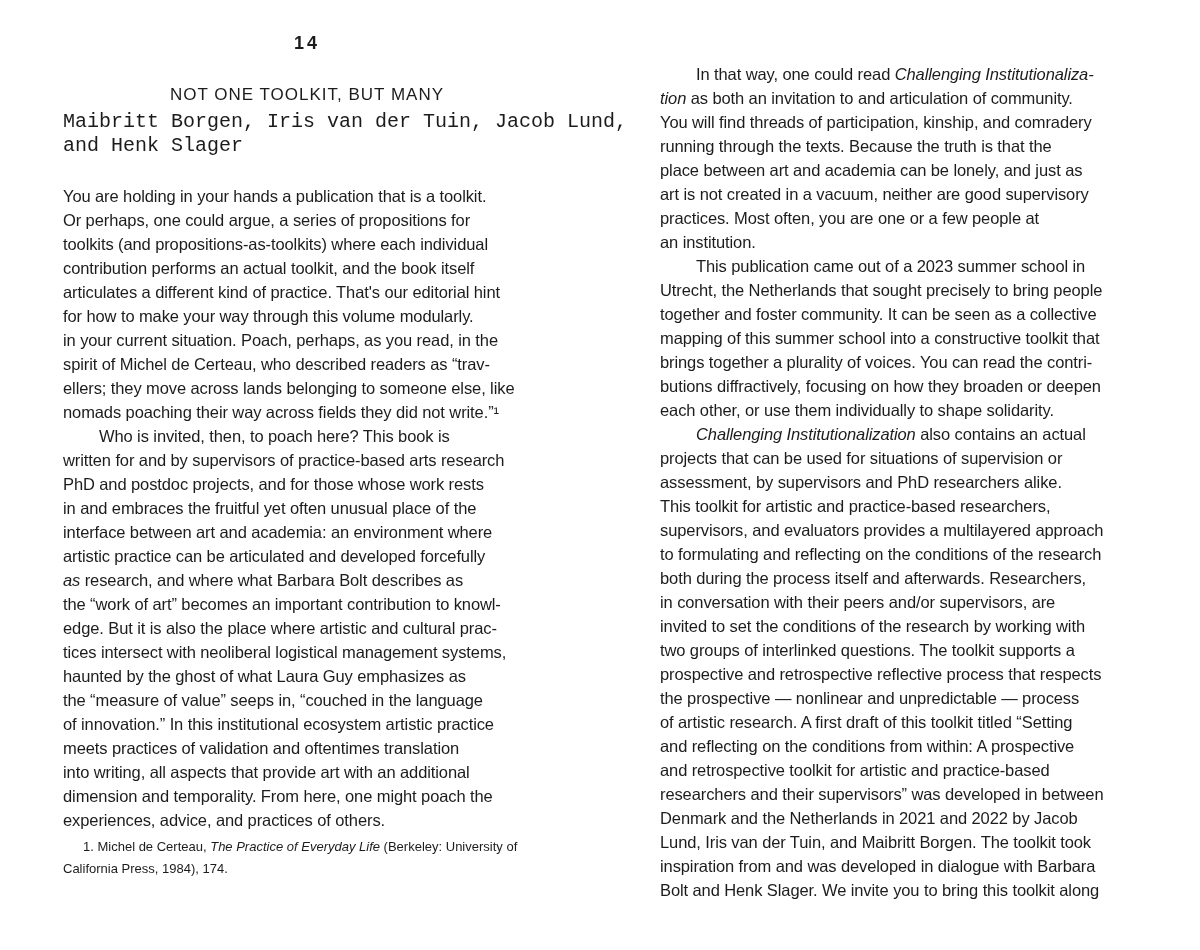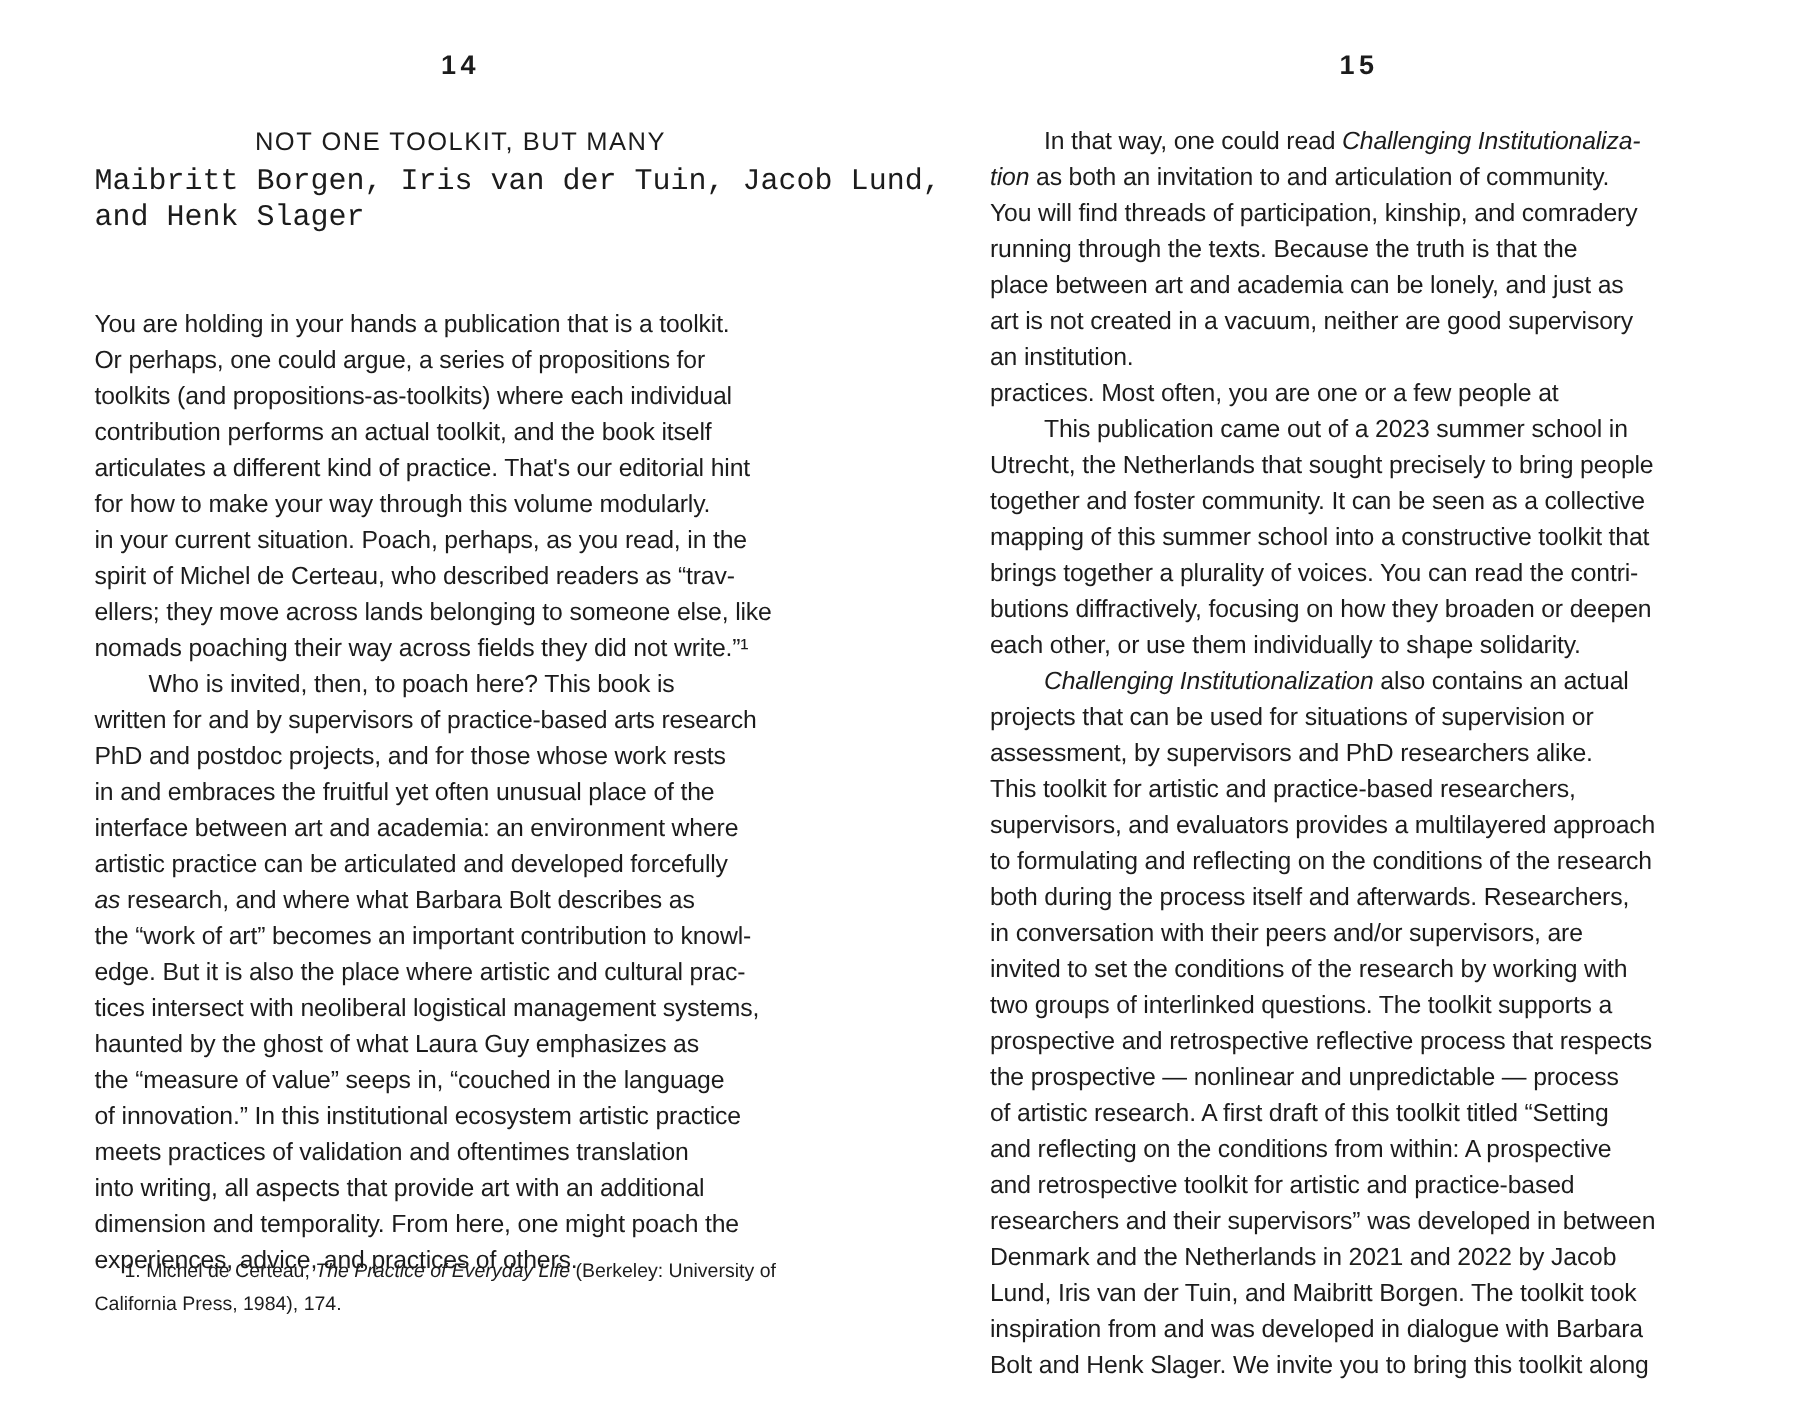--- a/index.html
+++ b/index.html
@@ -30,21 +30,20 @@
   }
   .authors {
     position: absolute; top: 110px; left: 0; width: 100%;
     text-align: left;
     font-size: 20px; line-height: 24px; font-family: Liberation Mono, monospace;
   }
   .body-text {
     position: absolute; left: 0; width: 100%;
     font-size: 16.5px; line-height: 24px;
     letter-spacing: -0.1px;
-    margin-top: 20px;
   }
   .page-left  .body-text { top: 184px; }
   .page-right .body-text { top: 62px; }
 
   .footnote {
     position: absolute; top: 836px; left: 0; width: 100%;
     font-size: 13px; line-height: 22px;
   }
 
   .line { white-space: nowrap; }
@@ -93,30 +92,29 @@
         <div class="line">dimension and temporality. From here, one might poach the</div>
         <div class="line">experiences, advice, and practices of others.</div>
       </div>
     <div class="footnote">
         <div class="line indent">1. Michel de Certeau, <i>The Practice of Everyday Life</i> (Berkeley: University of</div>
         <div class="line">California Press, 1984), 174.</div>
       </div>
   </div>
 
   <div class="page page-right">
-    <div class="page-number">15</div>
     <div class="body-text">
         <div class="line indent">In that way, one could read <i>Challenging Institutionaliza-</i></div>
         <div class="line"><i>tion</i> as both an invitation to and articulation of community.</div>
         <div class="line">You will find threads of participation, kinship, and comradery</div>
         <div class="line">running through the texts. Because the truth is that the</div>
         <div class="line">place between art and academia can be lonely, and just as</div>
         <div class="line">art is not created in a vacuum, neither are good supervisory</div>
+        <div class="line">practices. Most often, you are one or a few people at</div>
         <div class="line">an institution.</div>
-        <div class="line">practices. Most often, you are one or a few people at</div>
         <div class="line indent">This publication came out of a 2023 summer school in</div>
         <div class="line">Utrecht, the Netherlands that sought precisely to bring people</div>
         <div class="line">together and foster community. It can be seen as a collective</div>
         <div class="line">mapping of this summer school into a constructive toolkit that</div>
         <div class="line">brings together a plurality of voices. You can read the contri-</div>
         <div class="line">butions diffractively, focusing on how they broaden or deepen</div>
         <div class="line">each other, or use them individually to shape solidarity.</div>
         <div class="line indent"><i>Challenging Institutionalization</i> also contains an actual</div>
         <div class="line">projects that can be used for situations of supervision or</div>
         <div class="line">assessment, by supervisors and PhD researchers alike.</div>

